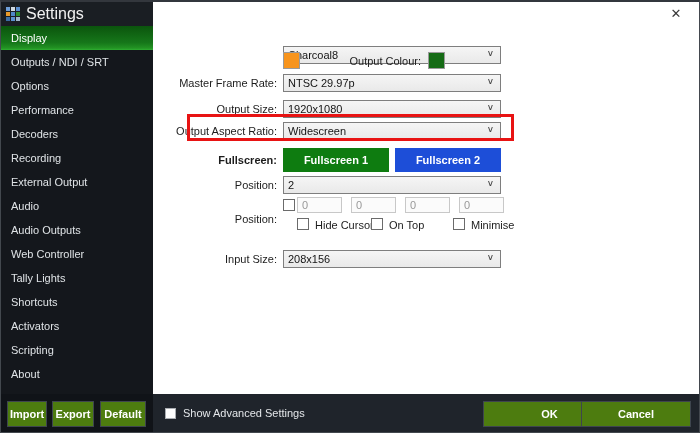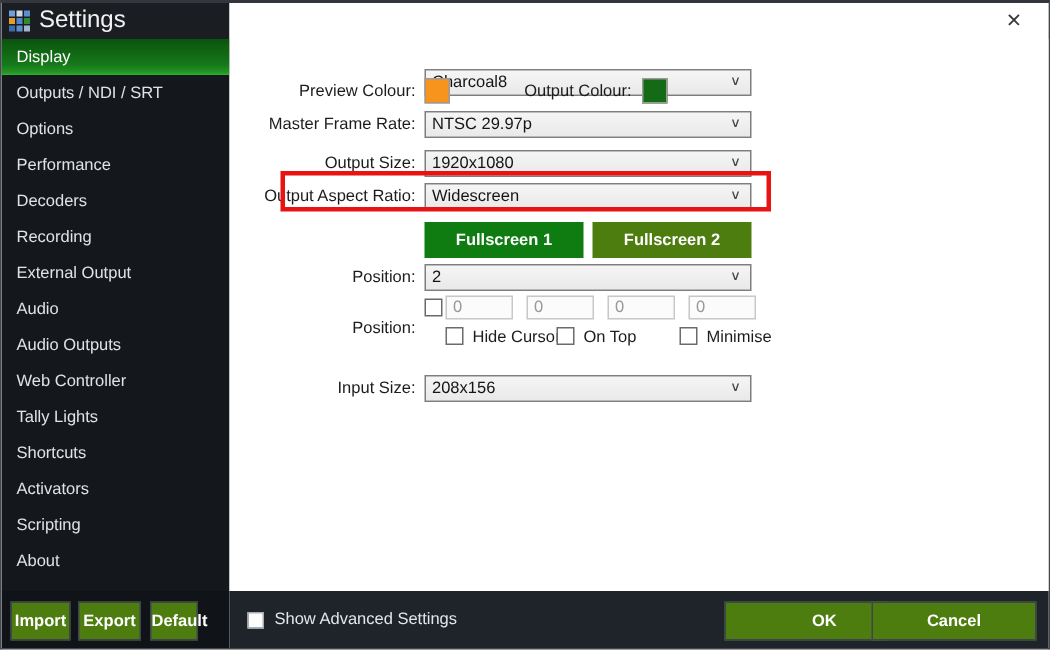--- a/index.html
+++ b/index.html
@@ -104,31 +104,30 @@
     <div class="side-item">Tally Lights</div>
     <div class="side-item">Shortcuts</div>
     <div class="side-item">Activators</div>
     <div class="side-item">Scripting</div>
     <div class="side-item">About</div>
   </div>
 
   <div class="bottom-left">
     <div class="btn-dark" style="left:6px;  width:40px;">Import</div>
     <div class="btn-dark" style="left:51px; width:42px;">Export</div>
-    <div class="btn-dark" style="left:99px; width:32px;">Default</div>
+    <div class="btn-dark" style="left:99px; width:46px;">Default</div>
   </div>
 
   <div class="content">
 
     <div class="combo" style="top:20px;">
       <span class="val">Charcoal8</span>
       <span class="chev">∨</span>
     </div>
 
-    <div class="flabel" style="top:28px;">Preview Colour:</div>
     <div class="swatch" style="left: 130px; top: 26px; background: rgb(247, 148, 29);"></div>
     <div class="flabel" style="left:150px; width:118px; top:28px;">Output Colour:</div>
     <div class="swatch" style="left: 275px; top: 26px; background: rgb(21, 107, 21);"></div>
 
     <div class="flabel" style="top:50px;">Master Frame Rate:</div>
     <div class="combo" style="top:48px;">
       <span class="val">NTSC 29.97p</span>
       <span class="chev">∨</span>
     </div>
 
@@ -138,22 +137,23 @@
       <span class="chev">∨</span>
     </div>
 
     <div class="red-box"></div>
     <div class="flabel" style="top:98px;">Output Aspect Ratio:</div>
     <div class="combo" style="top:96px;">
       <span class="val">Widescreen</span>
       <span class="chev">∨</span>
     </div>
 
+    <div class="flabel b" style="top:127px;">Fullscreen:</div>
     <div class="fs-btn" style="left:130px; top:122px; background:#0E7C10;">Fullscreen 1</div>
-    <div class="fs-btn" style="left:242px; top:122px; background:#4d7c0f;">Fullscreen 2</div>
+    <div class="fs-btn" style="left:242px; top:122px; background:#1d4ed8;">Fullscreen 2</div>
 
     <div class="flabel" style="top:152px;">Position:</div>
     <div class="combo" style="top:150px;">
       <span class="val">2</span>
       <span class="chev">∨</span>
     </div>
 
     <div class="flabel" style="top:186px;">Position:</div>
     <span class="pos-check" style="left:130px; top:173px;"></span>
     <input class="pos-field" style="left: 144px; top: 171px;" disabled="" value="0">

